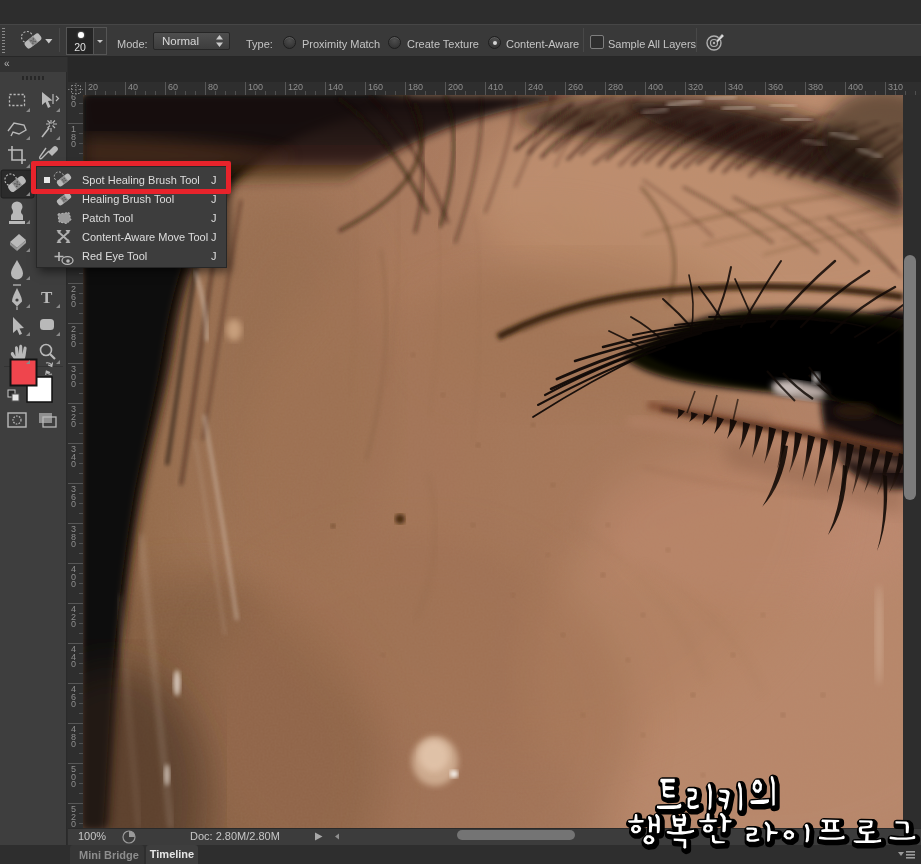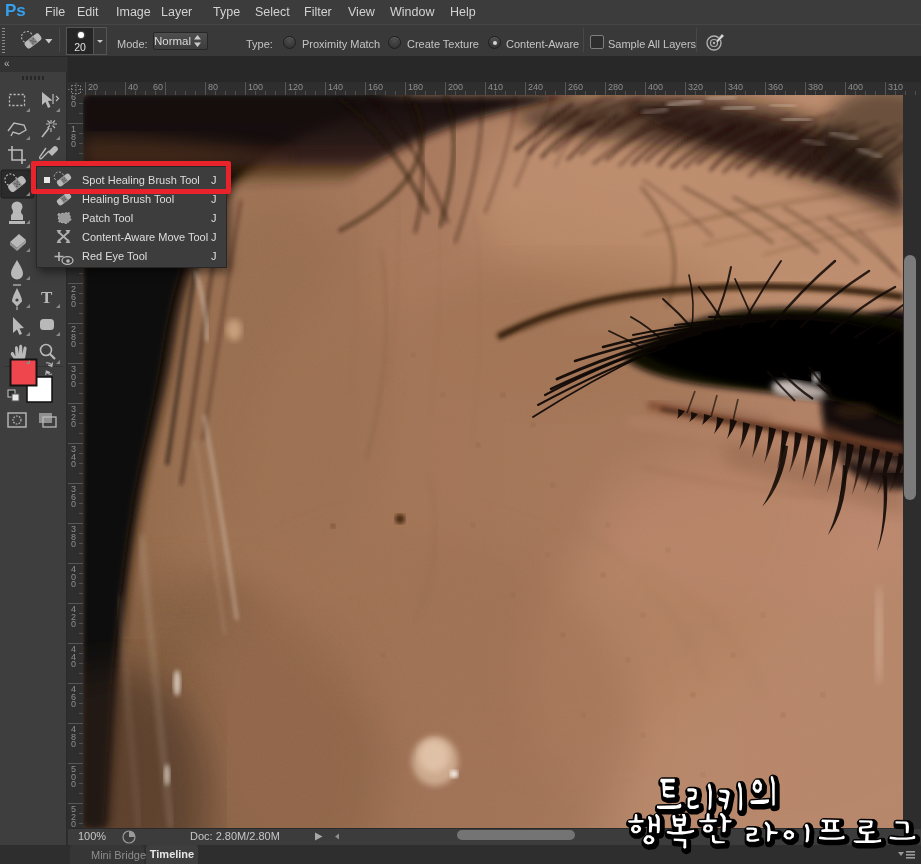--- a/index.html
+++ b/index.html
@@ -11,23 +11,23 @@
   #menubar { position:absolute; left:0; top:0; width:921px; height:24px; background:#3c3c3c; }
   #menubar .mi { position:absolute; top:5px; font-size:12.5px; color:#d2d2d2; }
   #pslogo { position:absolute; left:5px; top:1px; font-size:17px; font-weight:bold; color:#35a0ee;}
 
   
   #optbar { position:absolute; left:0; top:24px; width:921px; height:33px; background:#393939; border-top:1px solid #464646; border-bottom:1px solid #272727; }
   .olabel { position:absolute; font-size:11px; color:#c4c4c4; }
   .sep { position:absolute; width:1px; height:24px; background:#2c2c2c; border-right:1px solid #484848; }
   .grip-v { position:absolute; left:2px; top:28px; width:3px; height:25px;
     background-image:repeating-linear-gradient(to bottom,#8a8a8a 0 1px,transparent 1px 3px);}
-  #ddnormal { position:absolute; left:153px; top:32px; width:55px; height:18px;
+  #ddnormal { position:absolute; left:153px; top:32px; width:77px; height:18px;
     background:linear-gradient(#4e4e4e,#3d3d3d); border:1px solid #262626; border-radius:2px;
-    color:#d8d8d8; font-size:11.5px; line-height:16px; }
+    color:#d8d8d8; font-size:11.5px; line-height:16px; padding-left:8px;}
   .radio { position:absolute; width:13px; height:13px; border-radius:50%;
     background:radial-gradient(circle at 50% 30%, #4e4e4e, #353535 75%); border:1px solid #1e1e1e; box-shadow:inset 0 1px 0 rgba(255,255,255,.14);}
   .radio.sel::after { content:""; position:absolute; left:3.5px; top:3.5px; width:4px; height:4px; border-radius:50%; background:#d6d6d6; }
   #chk { position:absolute; left:590px; top:35px; width:14px; height:14px; border:1px solid #7e7e7e; border-radius:2px; background:#2e2e2e;}
   #brushprev { position:absolute; left:66px; top:27px; width:28px; height:28px; background:#252525; border:1px solid #555; }
   #brusharrow { position:absolute; left:94px; top:27px; width:13px; height:28px; background:#383838; border:1px solid #555; border-left:none;}
 
   
   #toolcol { position:absolute; left:0; top:57px; width:67px; height:788px; background:#3e3e3e; border-right:1px solid #2a2a2a;}
   #toolhead { position:absolute; left:0; top:57px; width:67px; height:15px; background:#323232; color:#b5b5b5; font-size:10px; line-height:13px; padding-left:4px; letter-spacing:-1px;}
@@ -53,46 +53,33 @@
   
   #vsb { position:absolute; left:903px; top:95px; width:18px; height:733px; background:#2d2d2d; }
   #vsb .thumb { position:absolute; left:1px; top:160px; width:12px; height:245px; background:#7b7b7b; border-radius:6px; }
   #statusbar { position:absolute; left:68px; top:828px; width:853px; height:17px; background:#3c3c3c; border-top:1px solid #2a2a2a;}
   #hsb-thumb { position:absolute; left:457px; top:830px; width:118px; height:10px; background:#747474; border-radius:5px; }
   .sbtext { position:absolute; font-size:11px; color:#c6c6c6; }
 
   
   #botdock { position:absolute; left:0; top:845px; width:921px; height:19px; background:#2e2e2e; }
   #tl-tab { position:absolute; left:146px; top:845px; width:52px; height:19px; background:#3e3e3e; border-radius:3px 3px 0 0; color:#e6e6e6; font-size:11px; font-weight:bold; text-align:center; line-height:19px;}
-  #mb-text { position:absolute; left:91px; top:849px; color:#8d8d8d; font-size:11px; font-weight:normal;}
+  #mb-text { position:absolute; left:79px; top:849px; color:#8d8d8d; font-size:11px; font-weight:bold;}
 
   
   #flyout { position:absolute; left:36px; top:166px; width:191px; height:102px; background:#3d3d3d; border:1px solid #272727; box-shadow:3px 4px 9px rgba(0,0,0,.5); }
   .fitem { position:absolute; left:0; width:100%; height:19px; color:#dedede; font-size:11px; }
   .fitem .txt { position:absolute; left:45px; top:3px; }
   .fitem .key { position:absolute; left:174px; top:3px; }
   #redrect { position:absolute; left:31px; top:161px; width:200px; height:33px; border:5px solid #e8232b; border-radius:2px; }
 </style>
 </head>
 <body>
 <div id="stage">
 
-  <div id="menubar">
-    <span id="pslogo">Ps</span>
-    <span class="mi" style="left:45px">File</span>
-    <span class="mi" style="left:77px">Edit</span>
-    <span class="mi" style="left:116px">Image</span>
-    <span class="mi" style="left:161px">Layer</span>
-    <span class="mi" style="left:213px">Type</span>
-    <span class="mi" style="left:255px">Select</span>
-    <span class="mi" style="left:304px">Filter</span>
-    <span class="mi" style="left:348px">View</span>
-    <span class="mi" style="left:390px">Window</span>
-    <span class="mi" style="left:450px">Help</span>
-  </div>
 
   <div id="optbar"></div>
   <div class="grip-v"></div>
   <svg id="optic1" style="position:absolute;left:20px;top:28px" width="38" height="26" viewBox="0 0 38 26">
       <circle cx="7.0" cy="9.0" r="5.5" fill="none" stroke="#b9b9b9" stroke-width="1.1" stroke-dasharray="2 1.6"></circle>
       <g transform="rotate(-38 13 13)">
         <rect x="4.0" y="9.0" width="18.0" height="8.0" rx="3.0" fill="#b9b9b9"></rect>
         <rect x="9.8" y="9.0" width="6.4" height="8.0" fill="#8b8b8b"></rect>
         <circle cx="11.6" cy="11.6" r="0.7" fill="#4a4a4a"></circle>
         <circle cx="14.4" cy="11.6" r="0.7" fill="#4a4a4a"></circle>
@@ -213,21 +200,21 @@
       <div class="rnum" style="left:5px">20</div>
       <div class="tickm" style="left:12px"></div>
       <div class="tickm" style="left:22px"></div>
       <div class="tickm" style="left:32px"></div>
       <div class="tickM" style="left:42px"></div>
       <div class="rnum" style="left:45px">40</div>
       <div class="tickm" style="left:52px"></div>
       <div class="tickm" style="left:62px"></div>
       <div class="tickm" style="left:72px"></div>
       <div class="tickM" style="left:82px"></div>
-      <div class="rnum" style="left:70px">60</div>
+      <div class="rnum" style="left:85px">60</div>
       <div class="tickm" style="left:92px"></div>
       <div class="tickm" style="left:102px"></div>
       <div class="tickm" style="left:112px"></div>
       <div class="tickM" style="left:122px"></div>
       <div class="rnum" style="left:125px">80</div>
       <div class="tickm" style="left:132px"></div>
       <div class="tickm" style="left:142px"></div>
       <div class="tickm" style="left:152px"></div>
       <div class="tickM" style="left:162px"></div>
       <div class="rnum" style="left:165px">100</div>

